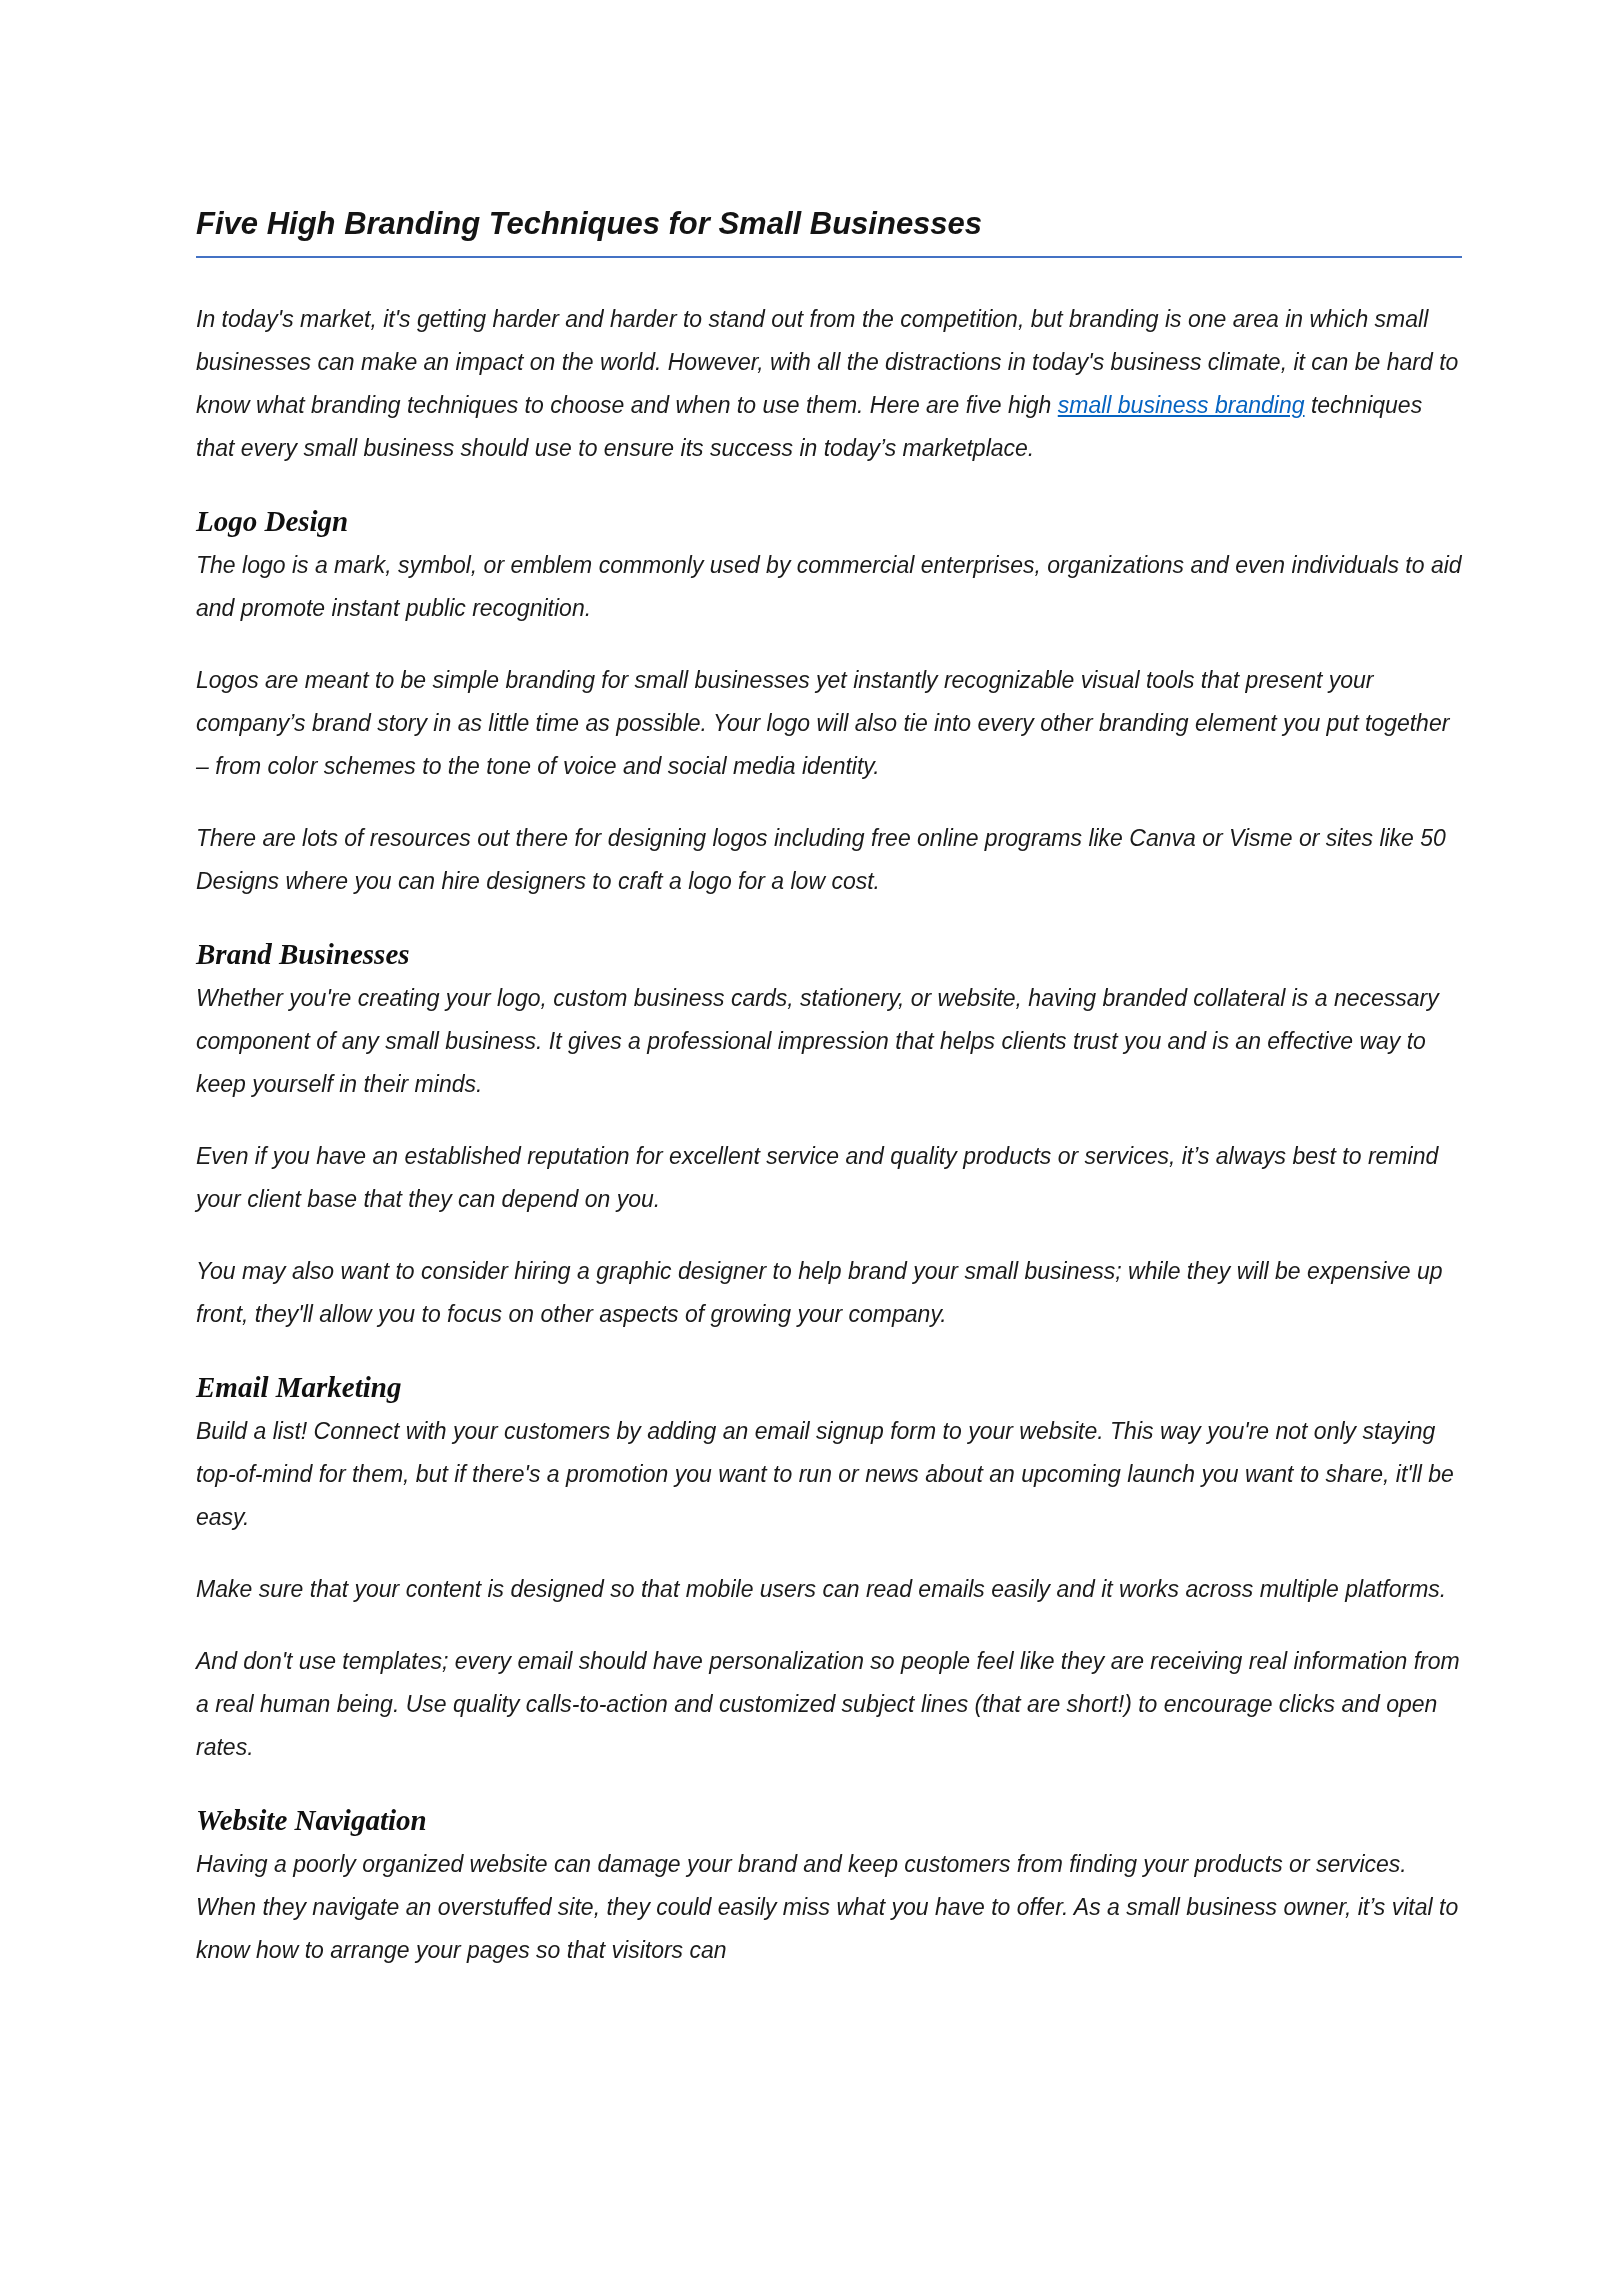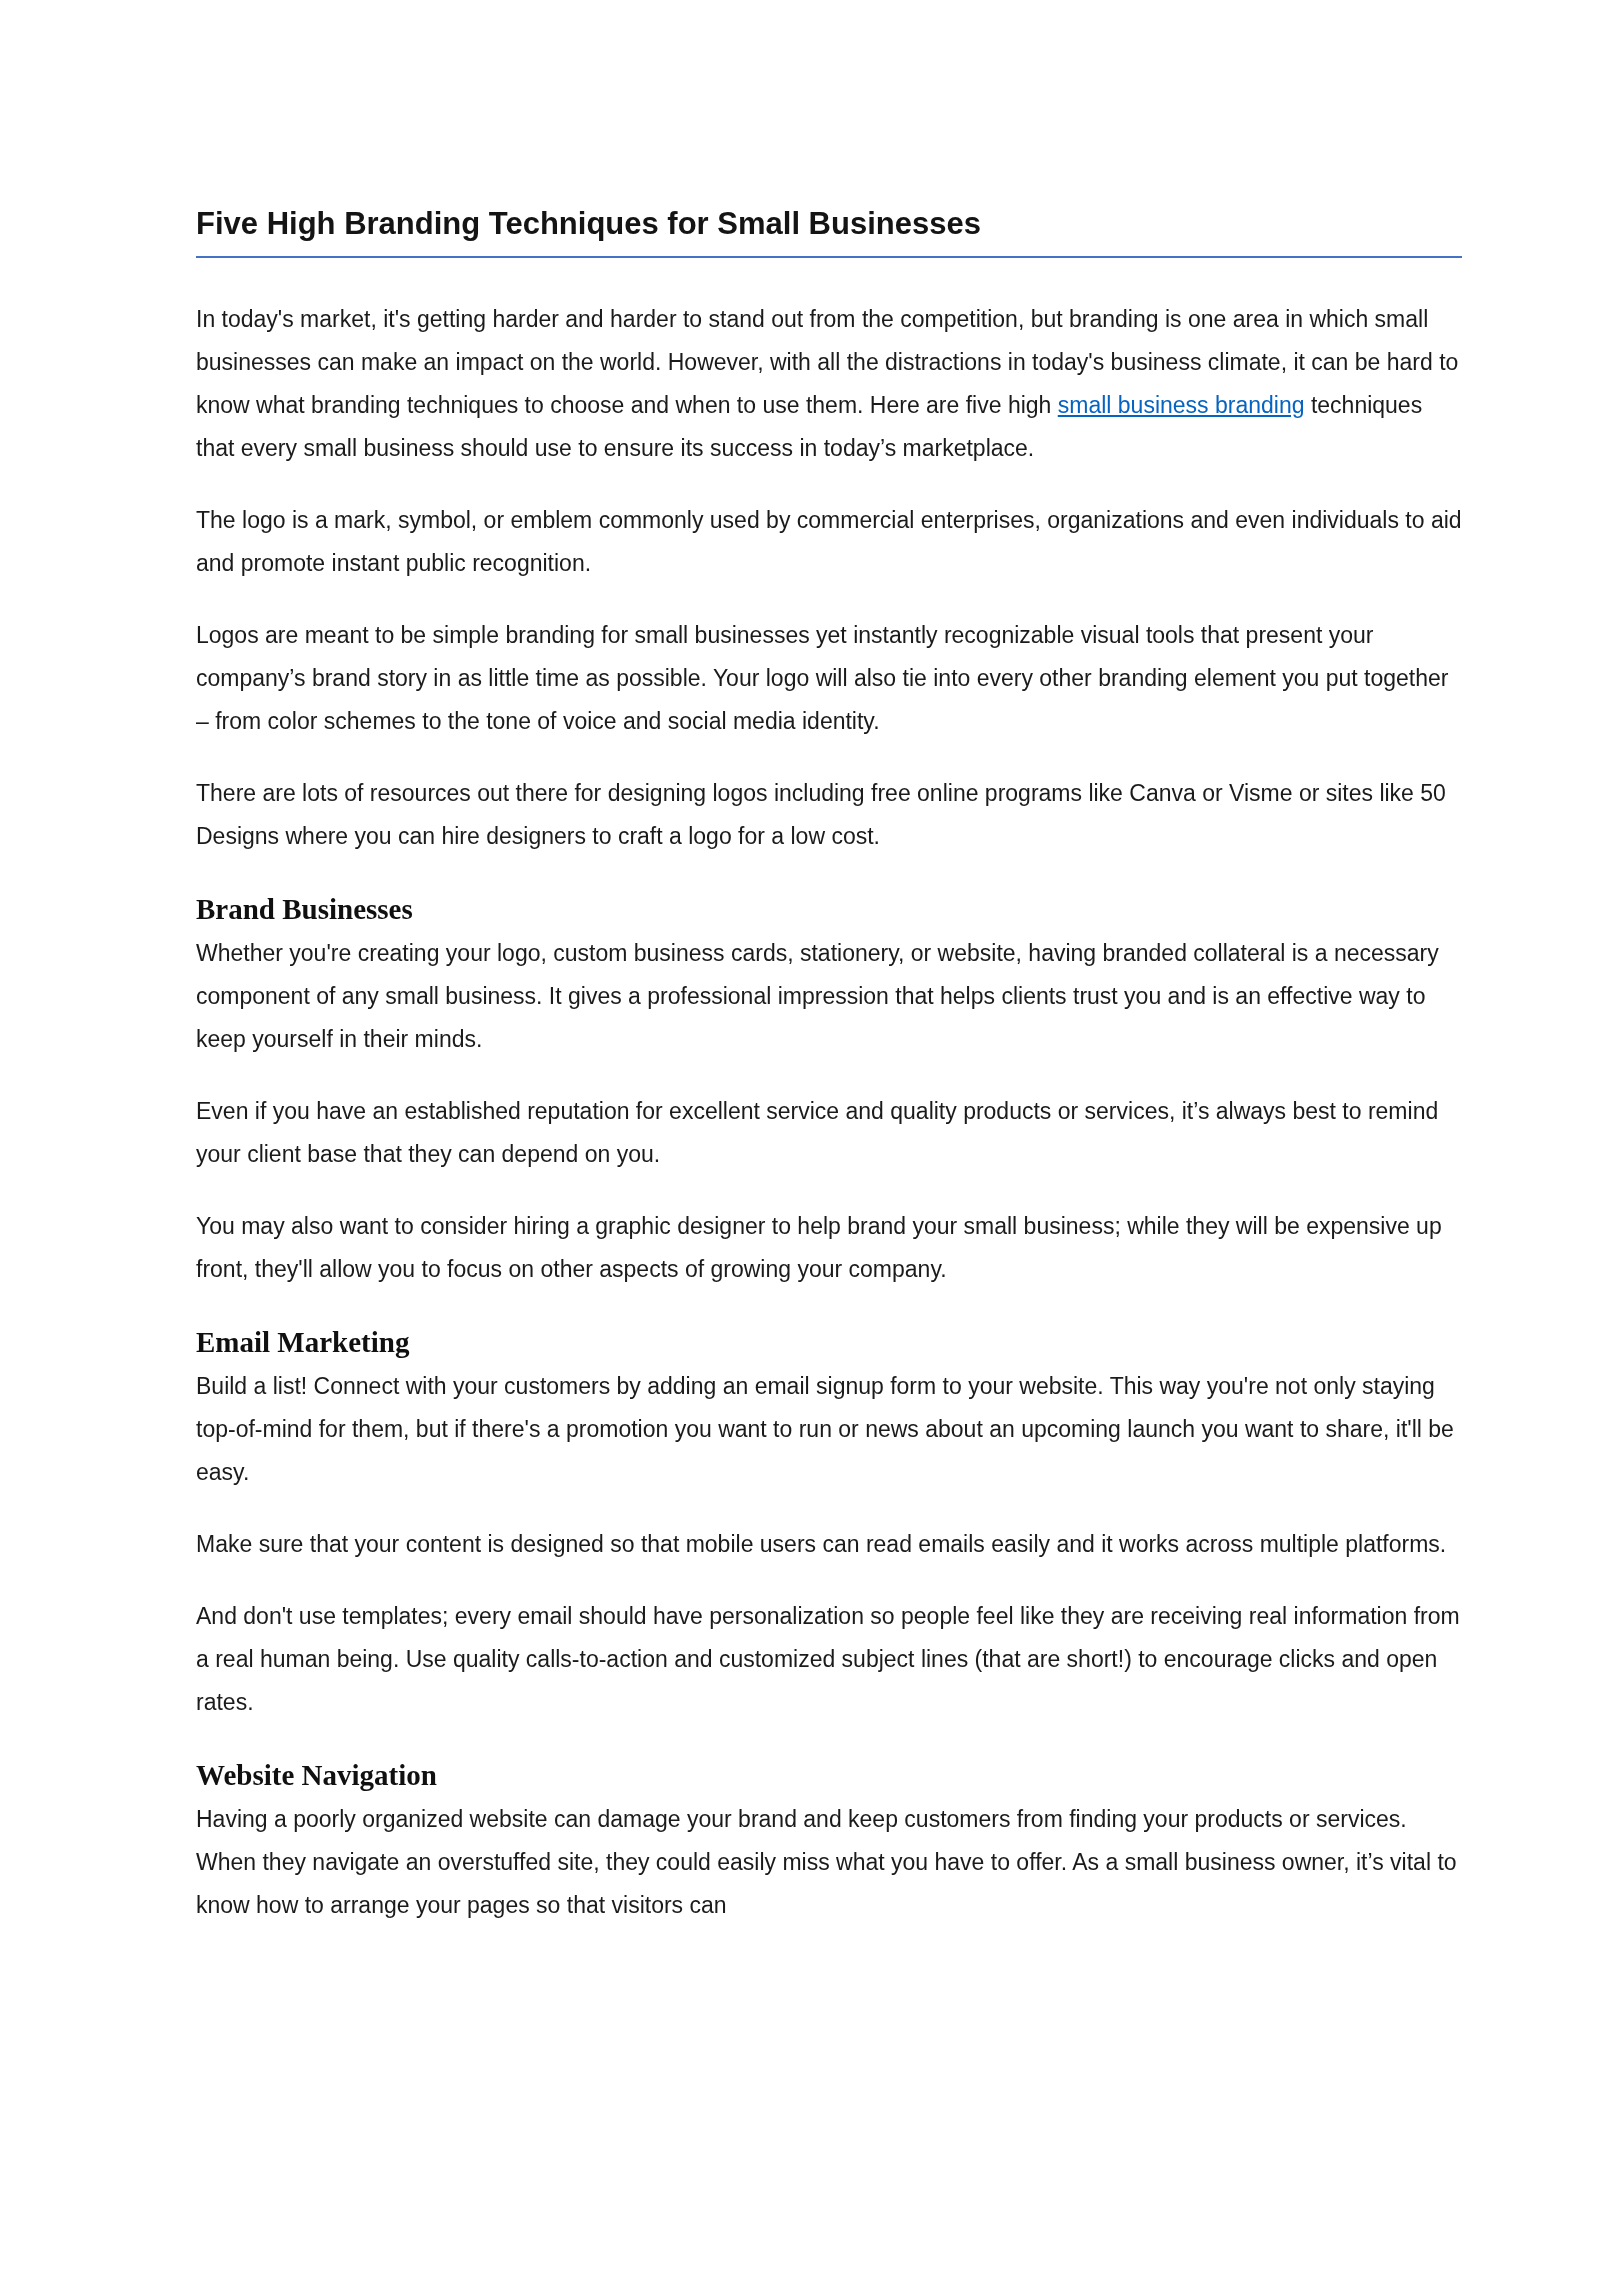--- a/index.html
+++ b/index.html
@@ -8,20 +8,21 @@
     width: 1622px;
     height: 2295px;
     font-family: "Liberation Sans", sans-serif;
     color: #1b1b1b;
     overflow: hidden;
   }
   .page {
     width: 100%;
     height: 100%;
     padding: 206px 160px 46px 196px;
+    font-style: italic;
   }
   .doc-title {
     font-family: "Liberation Sans", sans-serif;
     font-size: 31px;
     font-weight: 700;
     color: #141414;
     padding-bottom: 14px;
     border-bottom: 2.3px solid #4472C4;
     margin-bottom: 40px;
   }
@@ -50,20 +51,21 @@
 </head>
 <body>
 
 <div class="page">
 
   <h1 class="doc-title">Five High Branding Techniques for Small Businesses</h1>
 
   <p class="body-text"><span>In today's market, it's getting harder and harder to stand out from the competition, but branding is one area in which small businesses can make an impact on the world. However, with all the distractions in today's business climate, it can be hard to know what branding techniques to choose and when to use them. Here are five high </span><a class="link">small business branding</a><span> techniques that every small business should use to ensure its success in today’s marketplace.</span></p>
 
   <section>
+    <h2 class="section-heading">Logo Design</h2>
     <p class="body-text">The logo is a mark, symbol, or emblem commonly used by commercial enterprises, organizations and even individuals to aid and promote instant public recognition.</p>
     <p class="body-text">Logos are meant to be simple branding for small businesses yet instantly recognizable visual tools that present your company’s brand story in as little time as possible. Your logo will also tie into every other branding element you put together – from color schemes to the tone of voice and social media identity.</p>
     <p class="body-text">There are lots of resources out there for designing logos including free online programs like Canva or Visme or sites like 50 Designs where you can hire designers to craft a logo for a low cost.</p>
   </section>
 
   <section>
     <h2 class="section-heading">Brand Businesses</h2>
     <p class="body-text">Whether you're creating your logo, custom business cards, stationery, or website, having branded collateral is a necessary component of any small business. It gives a professional impression that helps clients trust you and is an effective way to keep yourself in their minds.</p>
     <p class="body-text">Even if you have an established reputation for excellent service and quality products or services, it’s always best to remind your client base that they can depend on you.</p>
     <p class="body-text">You may also want to consider hiring a graphic designer to help brand your small business; while they will be expensive up front, they'll allow you to focus on other aspects of growing your company.</p>

